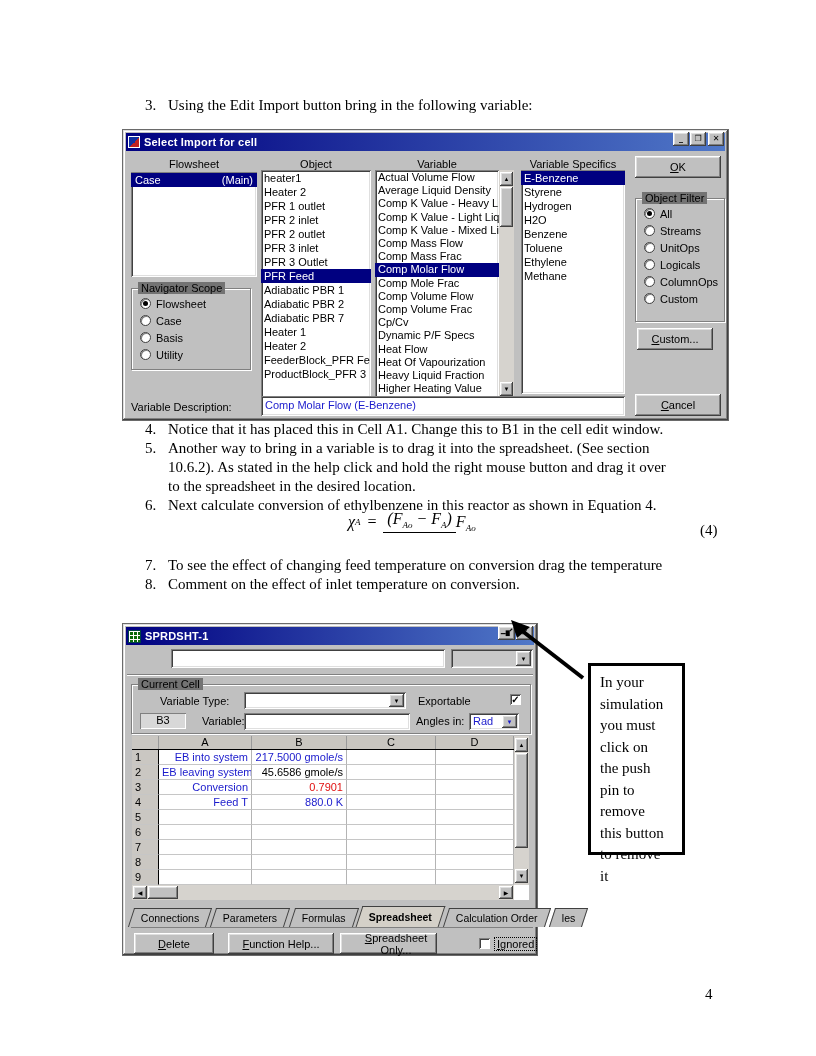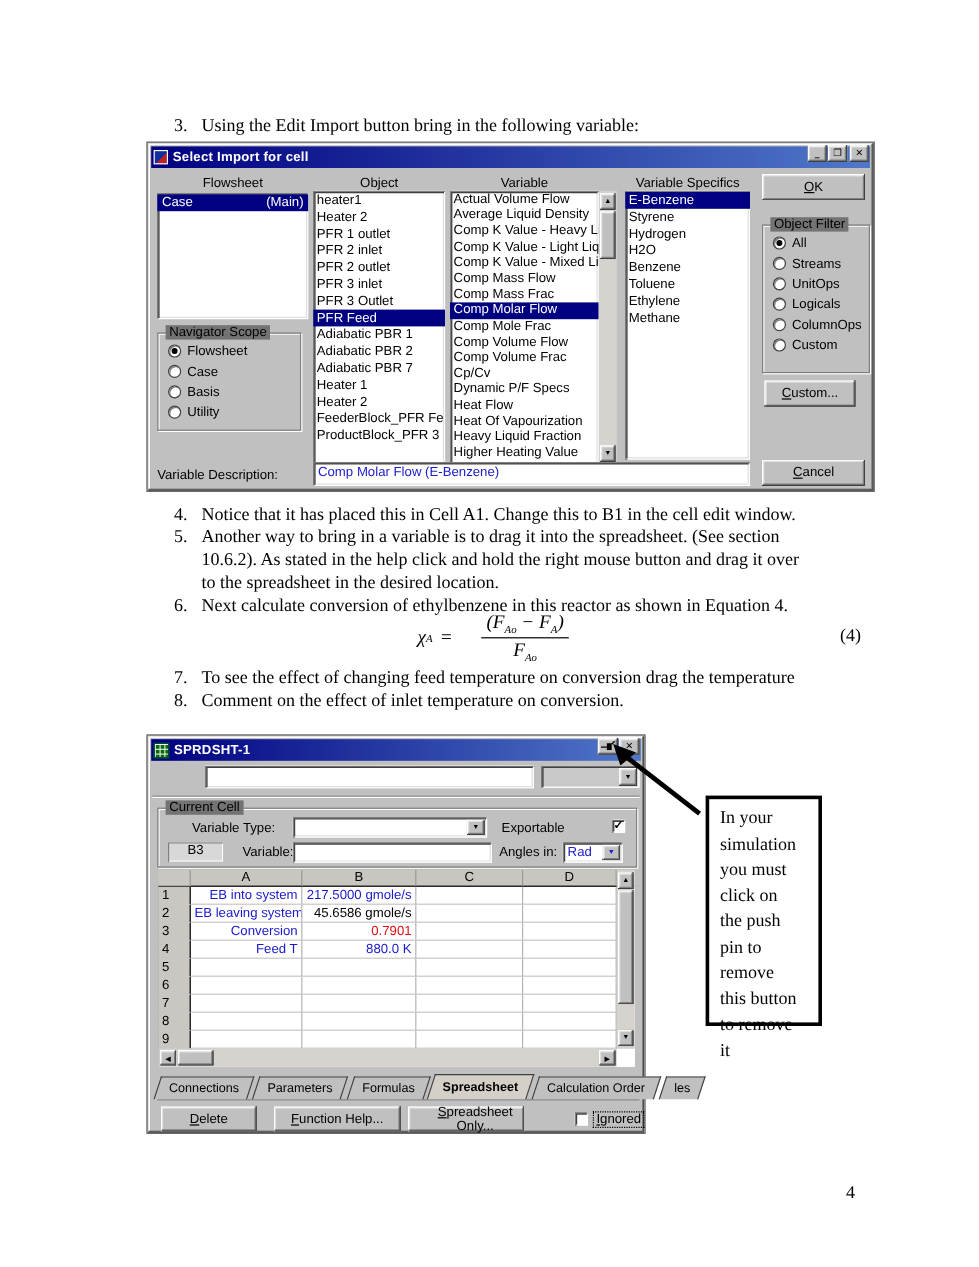--- a/index.html
+++ b/index.html
@@ -12,29 +12,29 @@
   
   .doc-block { position:absolute; width:636px; font-size:15px; line-height:19px; }
   .doc-item { display:flex; }
   .doc-num { width:23px; flex:0 0 23px; }
   .doc-lines { flex:1; }
   #page-num { position:absolute; left:705px; top:986px; font-size:15px; }
 
   
   #equation { position:absolute; left:348px; top:510px; display:flex; align-items:center; font-size:16px; font-style:italic; }
   #equation sub { font-size:9px; font-style:italic; }
-  .frac { display:inline-flex; flex-direction:column; align-items:center; margin-left:24px; }
+  .frac { display:inline-flex; flex-direction:row; align-items:center; margin-left:6px; }
   .frac .num { padding:0 4px 2px 4px; border-bottom:1px solid #000; }
   .frac .den { padding-top:2px; }
   #eq-label { position:absolute; left:700px; top:522px; font-size:15px; font-style:normal; }
 
   
   .win { position:absolute; background:#c0c0c0; font-family:"Liberation Sans", sans-serif; font-size:11px;
          box-shadow: inset -1px -1px #404040, inset 1px 1px #dfdfdf, inset -2px -2px #808080, inset 2px 2px #ffffff;
-         border:1px solid #6a6a6a; }
+         border:1px solid #6a6a6a;margin-top:11px; }
   .titlebar { position:absolute; left:3px; right:3px; top:3px; height:18px;
          background:linear-gradient(to right,#000080,#5078c8);
          display:flex; align-items:center; padding:0 2px; color:#fff; font-weight:bold; font-size:11px; }
   .title-text { margin-left:4px; letter-spacing:0.2px; }
   .winbtn { position:absolute; top:2px; width:16px; height:14px; background:#c0c0c0; color:#000;
          font-family:"DejaVu Sans", sans-serif; font-size:8px; font-weight:bold; text-align:center; line-height:13px;
          box-shadow: inset -1px -1px #404040, inset 1px 1px #ffffff, inset -2px -2px #808080, inset 2px 2px #dfdfdf; }
   .btn95 { background:#c0c0c0; text-align:center; font-family:"Liberation Sans", sans-serif; font-size:11px;
          box-shadow: inset -1px -1px #404040, inset 1px 1px #ffffff, inset -2px -2px #808080, inset 2px 2px #dfdfdf;
          display:flex; align-items:center; justify-content:center; cursor:default; }

